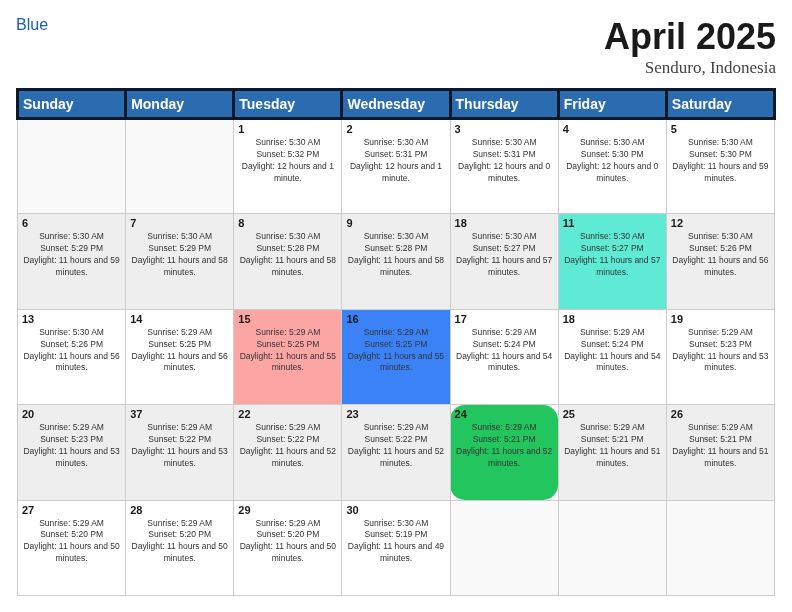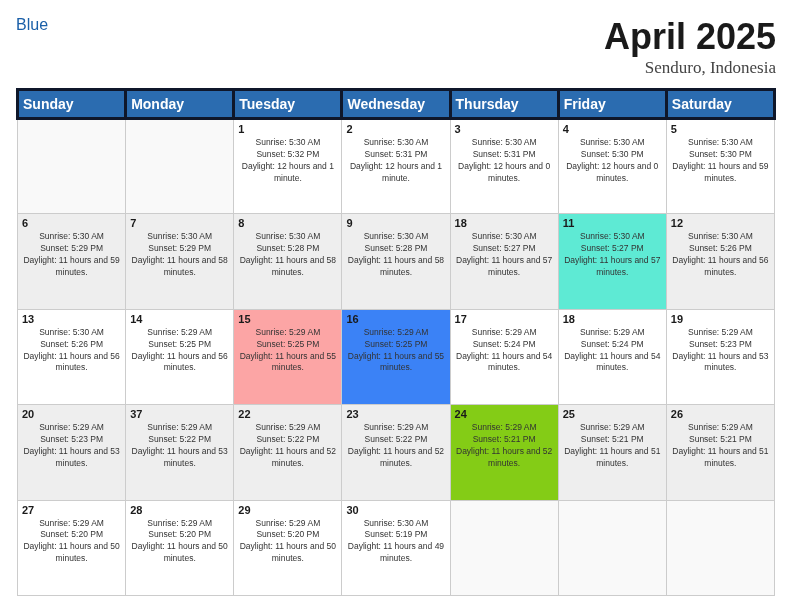--- a/index.html
+++ b/index.html
@@ -312,21 +312,21 @@
         </div>
       </td>
           <td style="background: rgb(238, 238, 238);">
         <span class="day-number">23</span>
         <div class="day-info">
           Sunrise: 5:29 AM<br>
           Sunset: 5:22 PM<br>
           Daylight: 11 hours and 52 minutes.
         </div>
       </td>
-          <td style="background: #84cc16;">
+          <td style="background: #22c55e; border-radius: 15px;">
         <span class="day-number">24</span>
         <div class="day-info">
           Sunrise: 5:29 AM<br>
           Sunset: 5:21 PM<br>
           Daylight: 11 hours and 52 minutes.
         </div>
       </td>
           <td style="background: rgb(238, 238, 238);">
         <span class="day-number">25</span>
         <div class="day-info">

